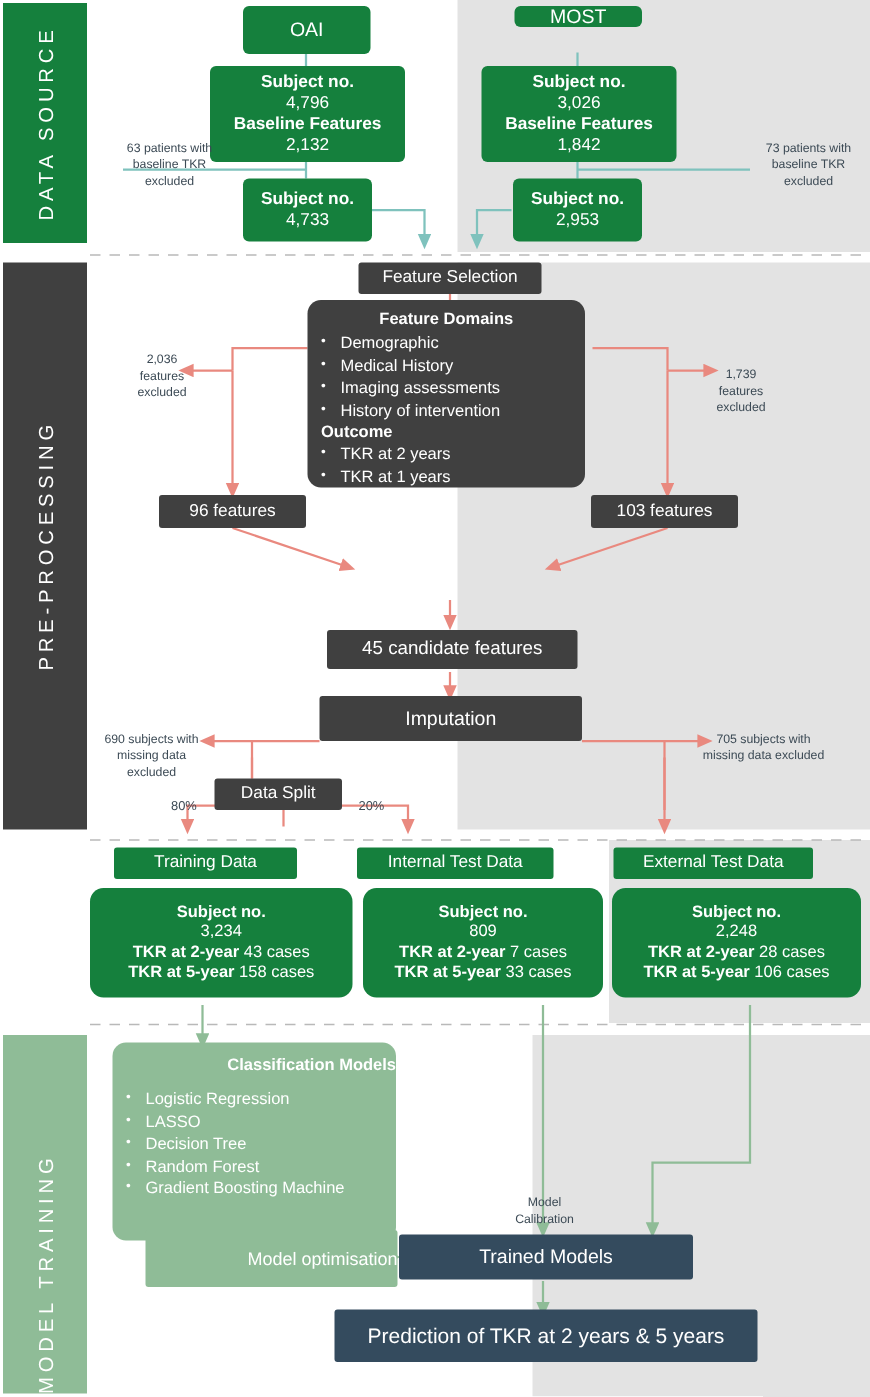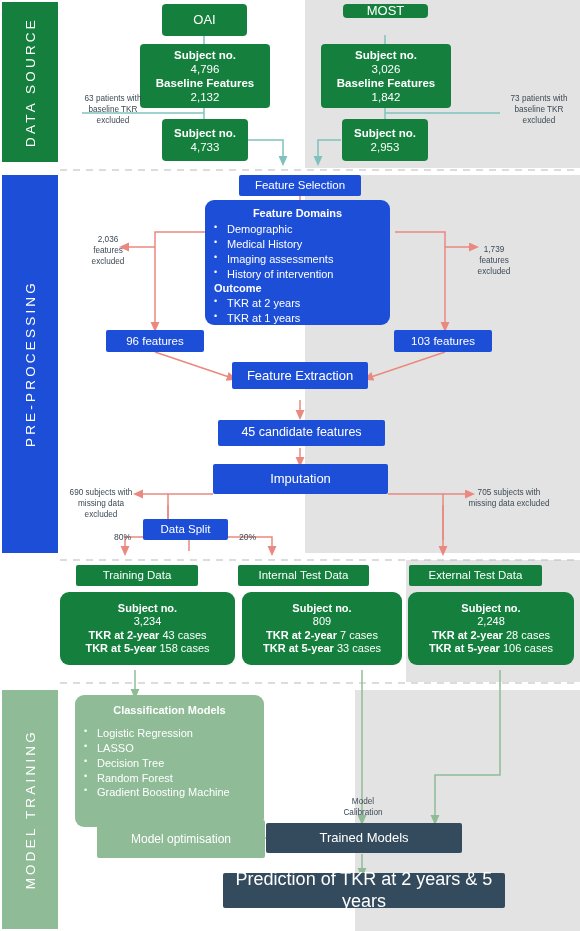--- a/index.html
+++ b/index.html
@@ -22,22 +22,22 @@
     letter-spacing:3.2px;
     font-weight:400;
     white-space:nowrap;
   }
 
   
   .node{position:absolute;box-sizing:border-box;display:flex;
         flex-direction:column;align-items:center;justify-content:center;
         color:#ffffff;text-align:center;line-height:1.22;}
   .teal{background:#15803d;}
-  .salmon{background:#1d4ed8;}
-  .green{background:#8fbc97;}
+  .salmon{background:#404040;}
+  .green{background:#8fbc97;align-items:flex-end;}
   .navy{background:#344b5e;}
   .r4{border-radius:4px;}
   .r8{border-radius:9px;}
   .r2{border-radius:2px;}
 
   .node .ttl{font-weight:700;}
   .node .val{font-weight:400;}
 
   
   .ann{position:absolute;color:#3c4a55;font-size:8.2px;line-height:1.35;
@@ -234,23 +234,20 @@
   </div>
 
   <div class="node salmon r2" style="left:106px;top:330px;width:98px;height:22px;font-size:11.5px;">
     <span>96 features</span>
   </div>
 
   <div class="node salmon r2" style="left:394px;top:330px;width:98px;height:22px;font-size:11.5px;">
     <span>103 features</span>
   </div>
 
-  <div class="node salmon r2" style="left:232px;top:362px;width:136px;height:27px;font-size:13px;">
-    <span>Feature Extraction</span>
-  </div>
 
   <div class="node salmon r2" style="left:218px;top:420px;width:167px;height:26px;font-size:12.5px;">
     <span>45 candidate features</span>
   </div>
 
   <div class="node salmon r2" style="left:213px;top:464px;width:175px;height:30px;font-size:13px;">
     <span>Imputation</span>
   </div>
 
   <div class="ann" style="left:62px;top:487px;width:78px;">
@@ -330,17 +327,17 @@
 
   <div class="ann" style="left:332px;top:796px;width:62px;">
     <div>Model</div>
     <div>Calibration</div>
   </div>
 
   <div class="node navy r2" style="left:266px;top:823px;width:196px;height:30px;font-size:13px;">
     <span>Trained Models</span>
   </div>
 
-  <div class="node navy r2" style="left:223px;top:873px;width:282px;height:35px;font-size:18px;">
+  <div class="node navy r2" style="left:223px;top:873px;width:282px;height:35px;font-size:14px;">
     <span>Prediction of TKR at 2 years &amp; 5 years</span>
   </div>
 
 </div>
 
 </body></html>

